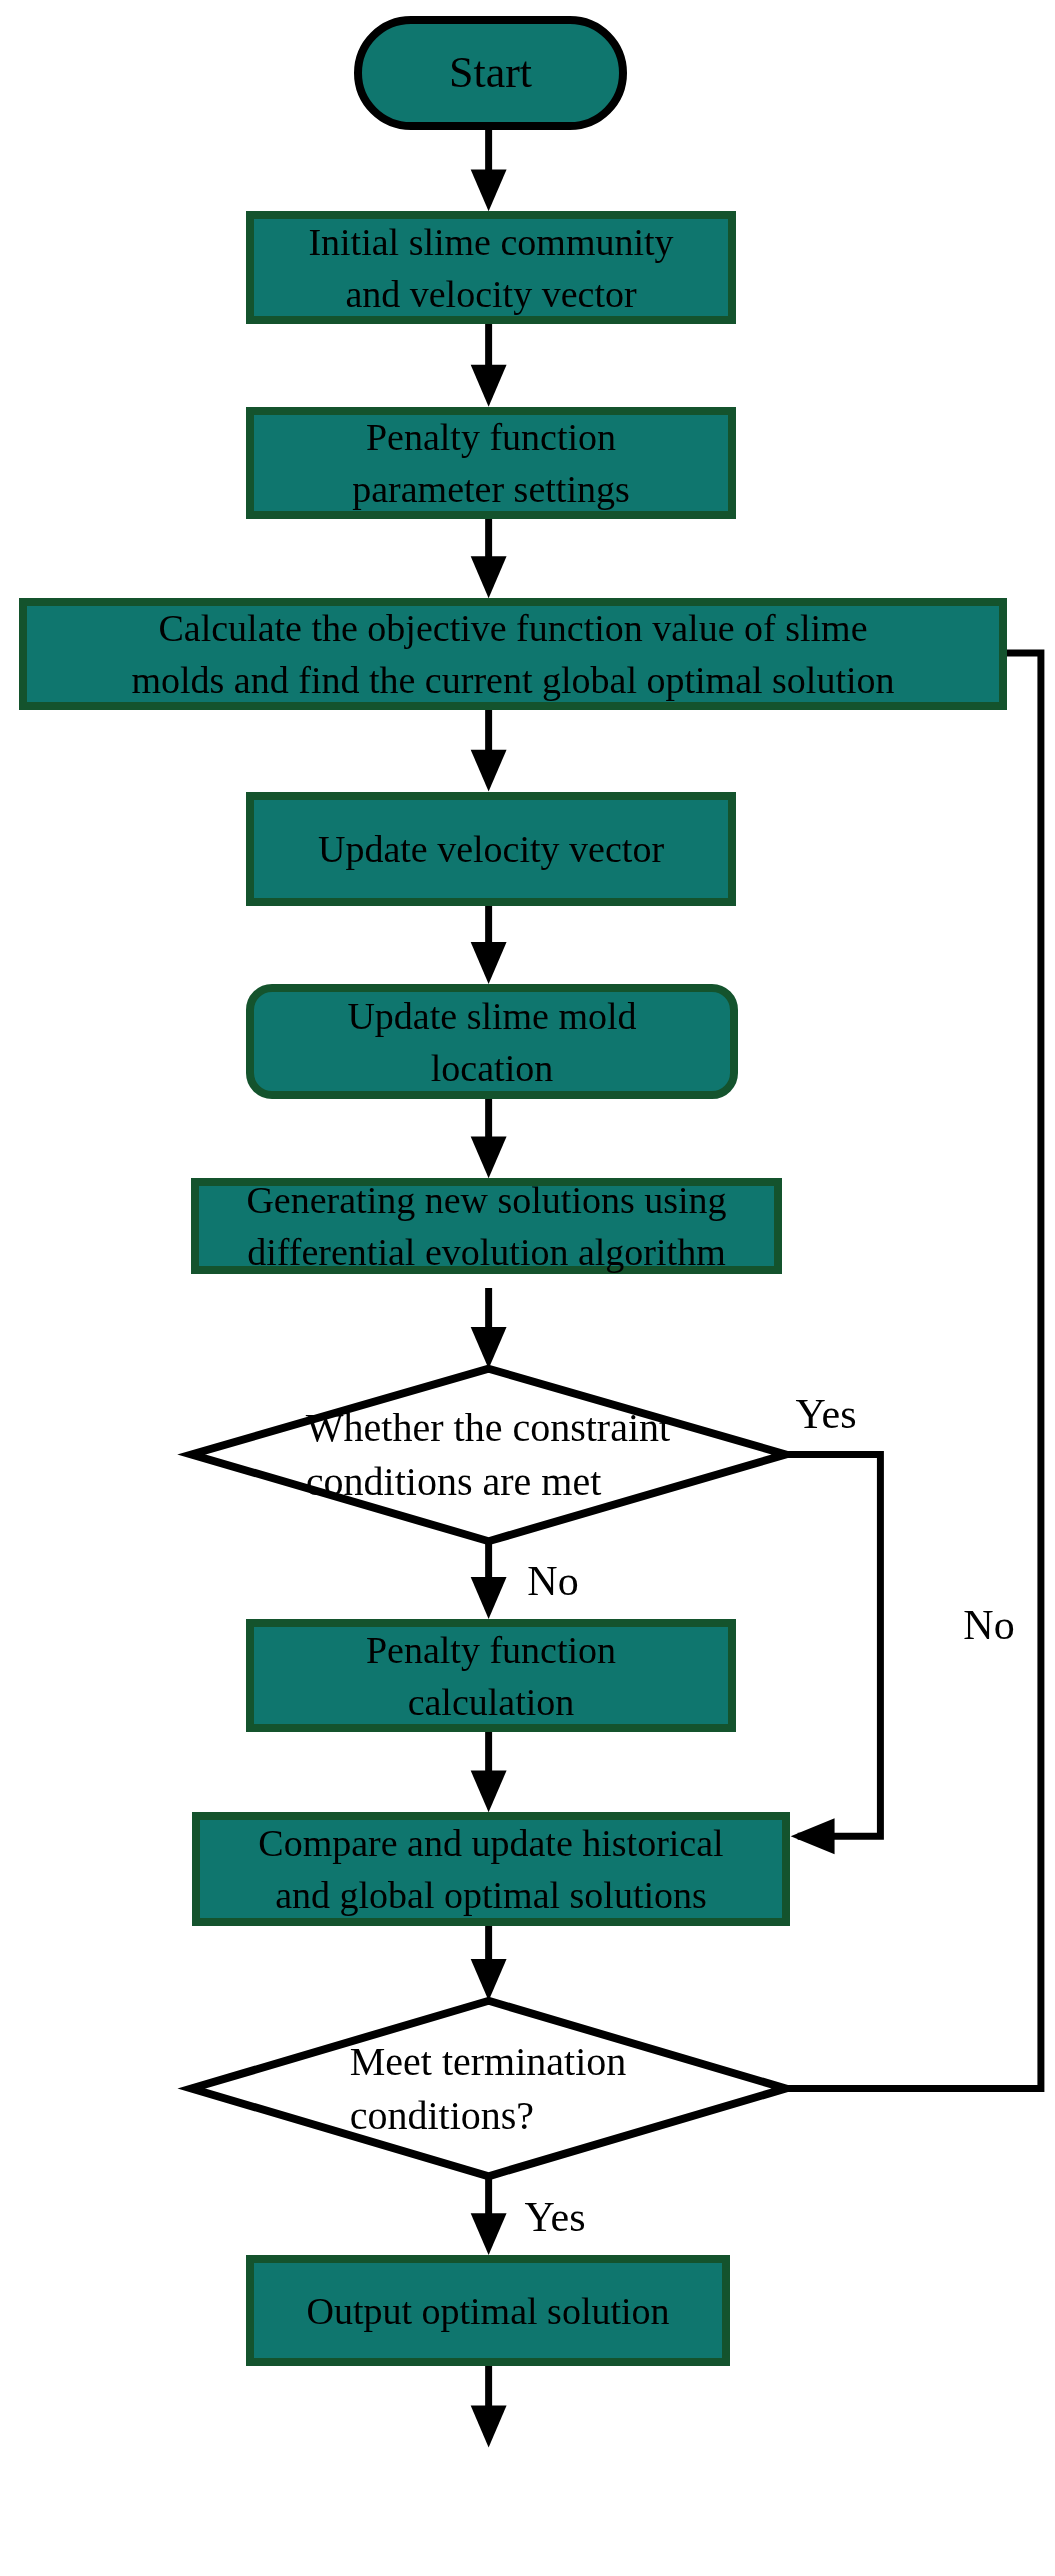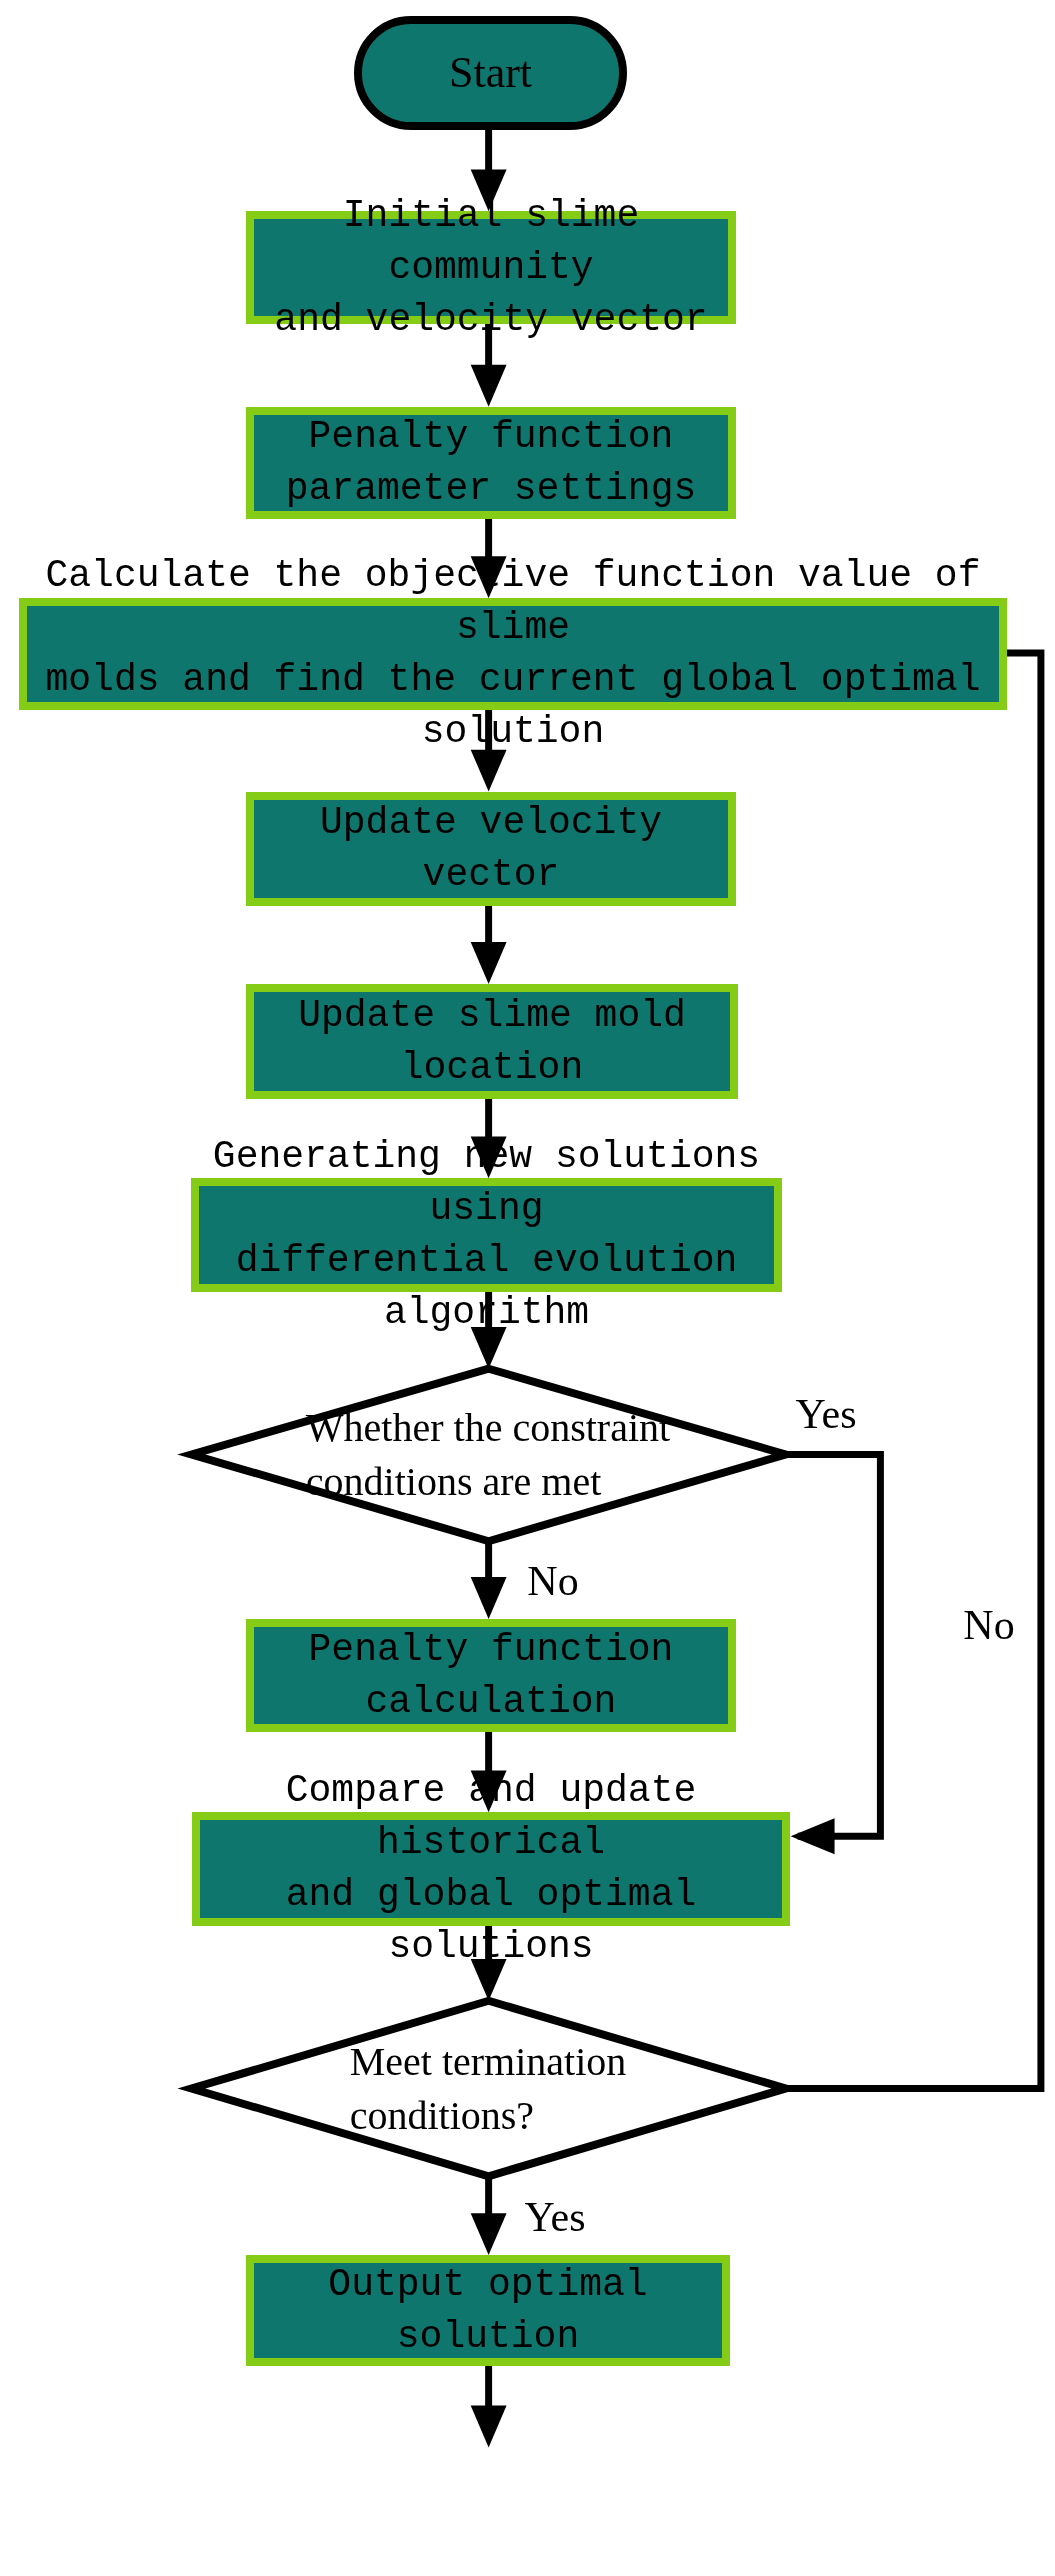--- a/index.html
+++ b/index.html
@@ -27,22 +27,21 @@
     display: flex;
     align-items: center;
     justify-content: center;
     text-align: center;
     font-size: 38px;
     line-height: 52px;
     white-space: pre-line;
     background: #0f766e;
   }
   .rect {
-    border: 8px solid #84cc16;
-    font-family: Liberation Mono, monospace;
+    border: 8px solid #14532d;
   }
   .terminator {
     border: 8px solid #000000;
     border-radius: 57px;
     font-size: 44px;
   }
   .diamond-text {
     position: absolute;
     box-sizing: border-box;
     display: flex;
@@ -116,24 +115,24 @@
 and velocity vector</div>
 
   <div class="node rect" style="left:246px; top:407px; width:490px; height:112px;">Penalty function
 parameter settings</div>
 
   <div class="node rect" style="left:19px; top:598px; width:988px; height:112px;">Calculate the objective function value of slime
 molds and find the current global optimal solution</div>
 
   <div class="node rect" style="left:246px; top:792px; width:490px; height:114px;">Update velocity vector</div>
 
-  <div class="node rect" style="left:246px; top:984px; width:492px; height:115px;">Update slime mold
+  <div class="node rect" style="left:246px; top:984px; width:492px; height:115px;border-radius:26px;">Update slime mold
 location</div>
 
-  <div class="node rect" style="left:191px; top:1178px; width:591px; height:114px;">Generating new solutions using
+  <div class="node rect" style="left:191px; top:1178px; width:591px; height:96px;">Generating new solutions using
 differential evolution algorithm</div>
 
   <div class="diamond-text" style="left:191px; top:1369px; width:594px; height:172px;">Whether the constraint
 conditions are met</div>
 
   <div class="node rect" style="left:246px; top:1619px; width:490px; height:113px;">Penalty function
 calculation</div>
 
   <div class="node rect" style="left:192px; top:1812px; width:598px; height:114px;">Compare and update historical
 and global optimal solutions</div>

